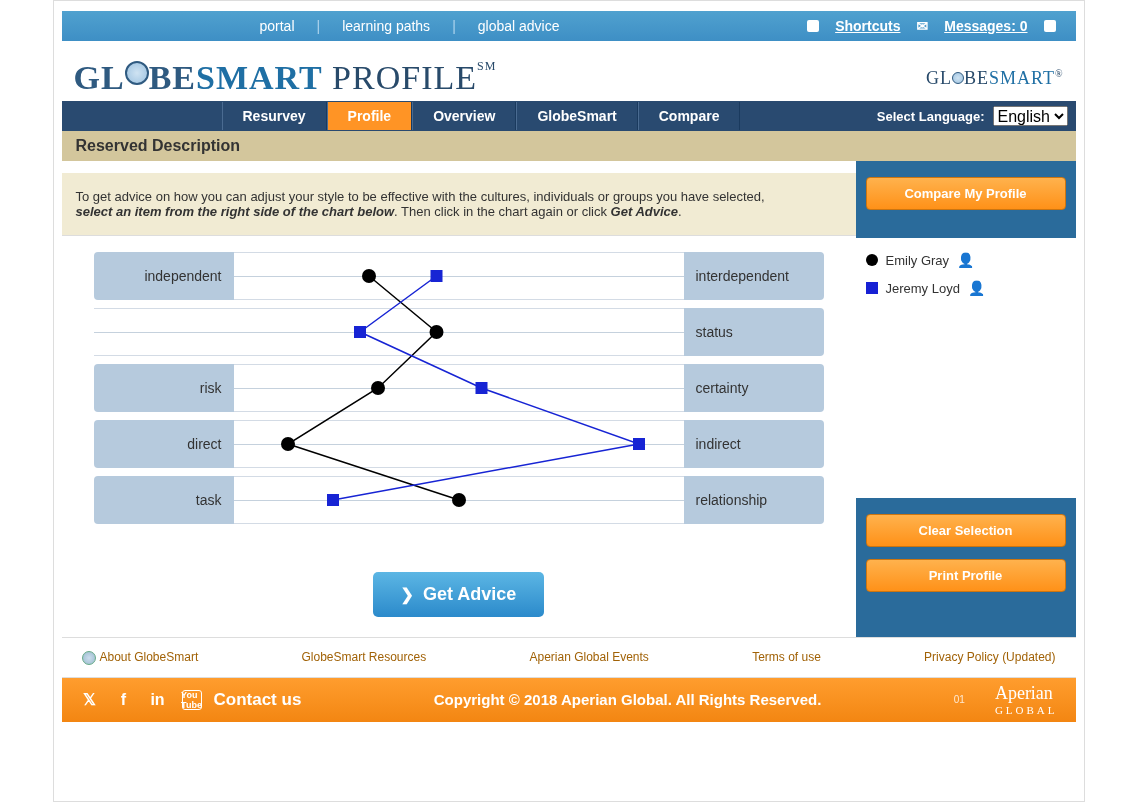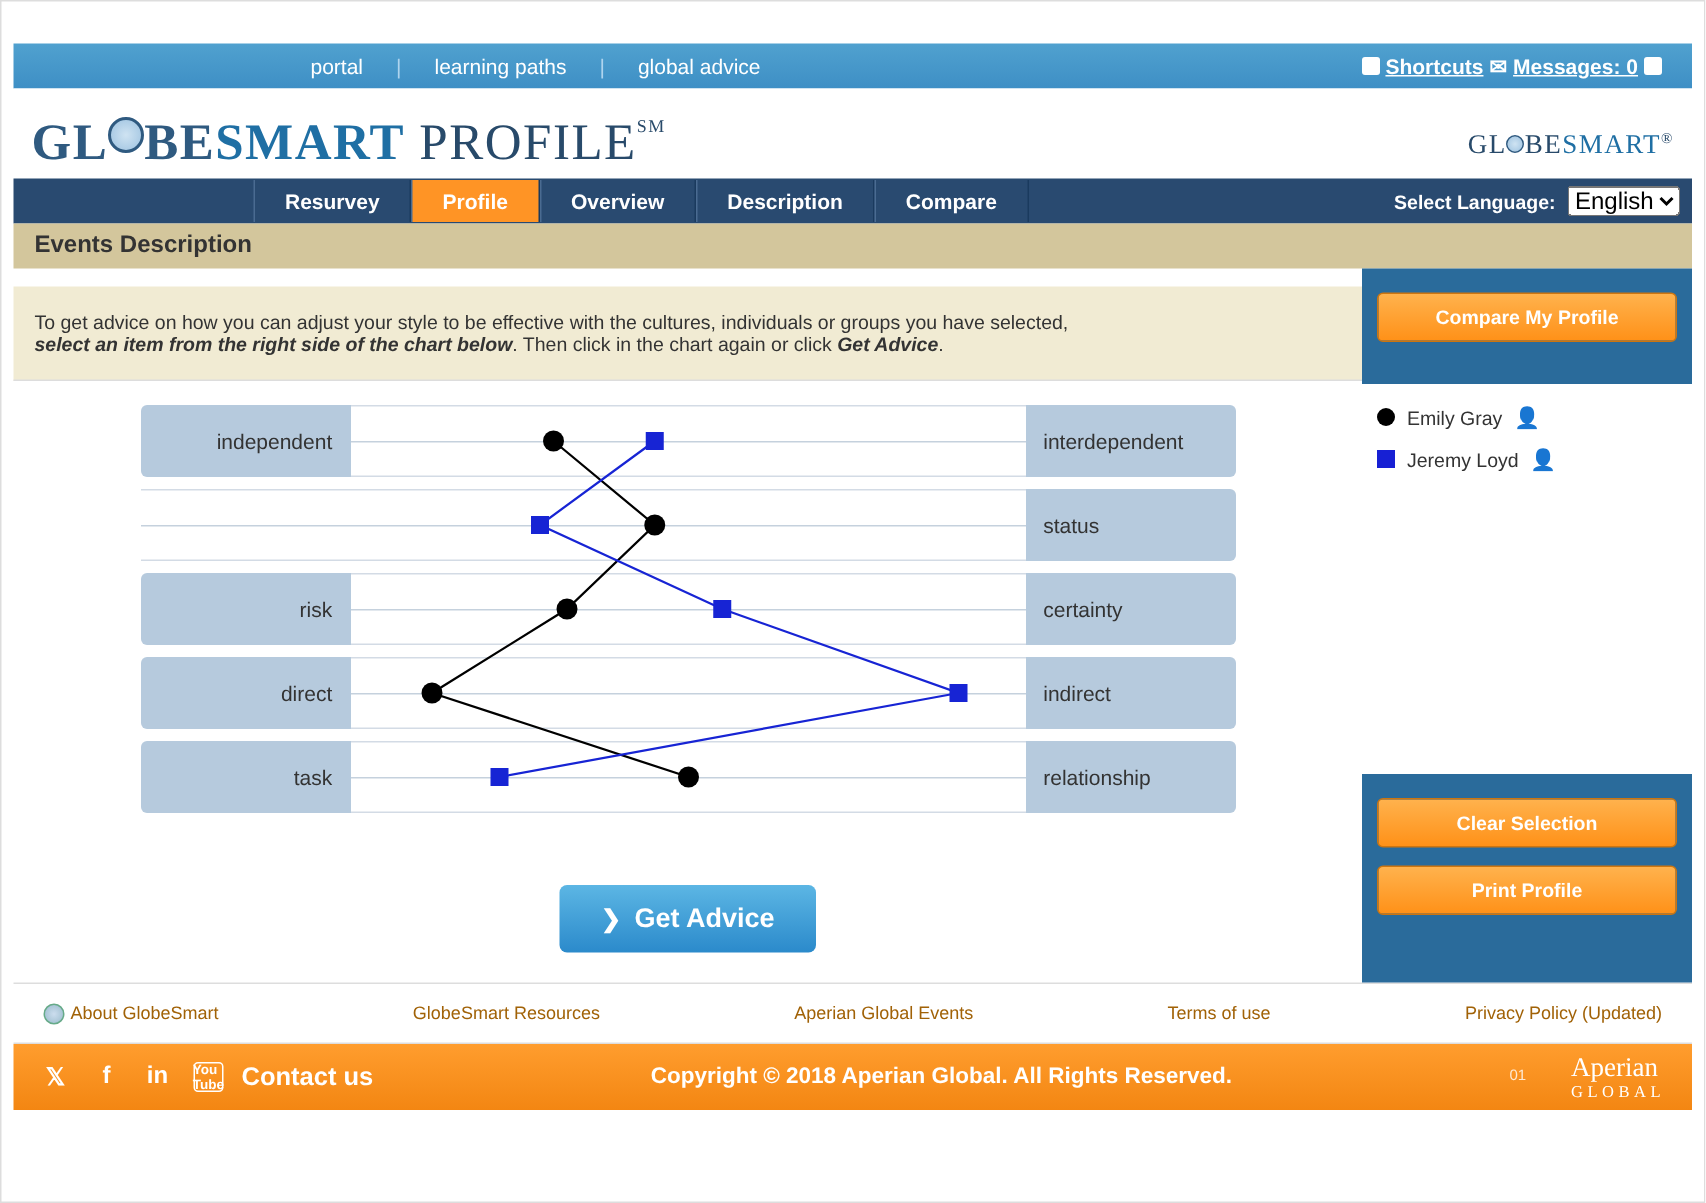--- a/index.html
+++ b/index.html
@@ -1,23 +1,23 @@
 <!DOCTYPE html>
 <html><head>
 <meta charset="utf-8">
 <style>
   * { box-sizing: border-box; margin: 0; padding: 0; }
   body { font-family: Arial, Helvetica, sans-serif; background: #fff; font-size: 13px; color: #333; }
-  .page { width: 1137px; height: 802px; margin: 0 auto; border: 1px solid #ddd; padding: 28px 8px 8px 8px; }
+  .page { width: 1032px; height: 802px; margin: 0 auto; border: 1px solid #ddd; padding: 10px 8px 8px 8px; }
 
   .topbar { background: linear-gradient(#50a1cf, #3e8fc5); height: 30px; display: flex; align-items: center; color: #fff; font-size: 14px; padding: 0 20px; }
   .topbar .left { flex: 1; display: flex; gap: 14px; padding-left: 170px; }
   .topbar .left a { color: #fff; text-decoration: none; padding: 0 8px; }
   .topbar .left .sep { color: #aed4ee; }
-  .topbar .right { display: flex; gap: 4px; align-items: center; font-weight: bold; }
+  .topbar .right { display: flex; gap: 16px; align-items: center; font-weight: bold; }
   .topbar .right span, .topbar .right a { color: #fff; }
   .icon-sq { display:inline-block; width:12px; height:12px; background:#fff; border-radius:2px; }
 
   .logo-row { background:#fff; padding: 18px 12px 4px 12px; display:flex; justify-content:space-between; align-items:center; }
   .logo-main { font-family: Georgia, serif; font-size: 34px; color:#284a6a; letter-spacing:1px; }
   .logo-main .globe { color:#2f5a80; font-weight:bold; }
   .logo-main .smart { color:#1f6fa4; font-weight:bold; }
   .logo-main .profile { color:#284a6a; font-weight:normal; }
   .logo-main sup { font-size:12px; vertical-align: top; }
   .logo-right { font-family: Georgia, serif; font-size:18px; color:#284a6a; letter-spacing:1px; }
@@ -101,31 +101,31 @@
   <div class="logo-right">
     <span>GL</span><span style="border:1px solid #2f5a80; border-radius:50%; display:inline-block; width:12px; height:12px; background:radial-gradient(#cfe3f2,#9dc2e0);"></span><span>BE</span><span class="smart">SMART</span><sup>®</sup>
   </div>
 </div>
 
 <div class="navbar">
   <div class="spacer"></div>
   <div class="tab">Resurvey</div>
   <div class="tab active">Profile</div>
   <div class="tab">Overview</div>
-  <div class="tab">Description</div>
+  <div class="tab">GlobeSmart</div>
   <div class="tab">Compare</div>
   <div class="lang">
     <span>Select Language:</span>
     <select>
       <option>English</option>
     </select>
   </div>
 </div>
 
-<div class="section-title">Events Description</div>
+<div class="section-title">Reserved Description</div>
 
 <div class="content">
   <div class="main">
     <div class="instructions">
       <span>To get advice on how you can adjust your style to be effective with the cultures, individuals or groups you have selected,</span><br>
       <span class="bi">select an item from the right side of the chart below</span><span>. Then click in the chart again or click </span><b><i>Get Advice</i></b><span>.</span>
     </div>
 
     <div class="chart-wrap">
       <div class="chart" id="chart">

